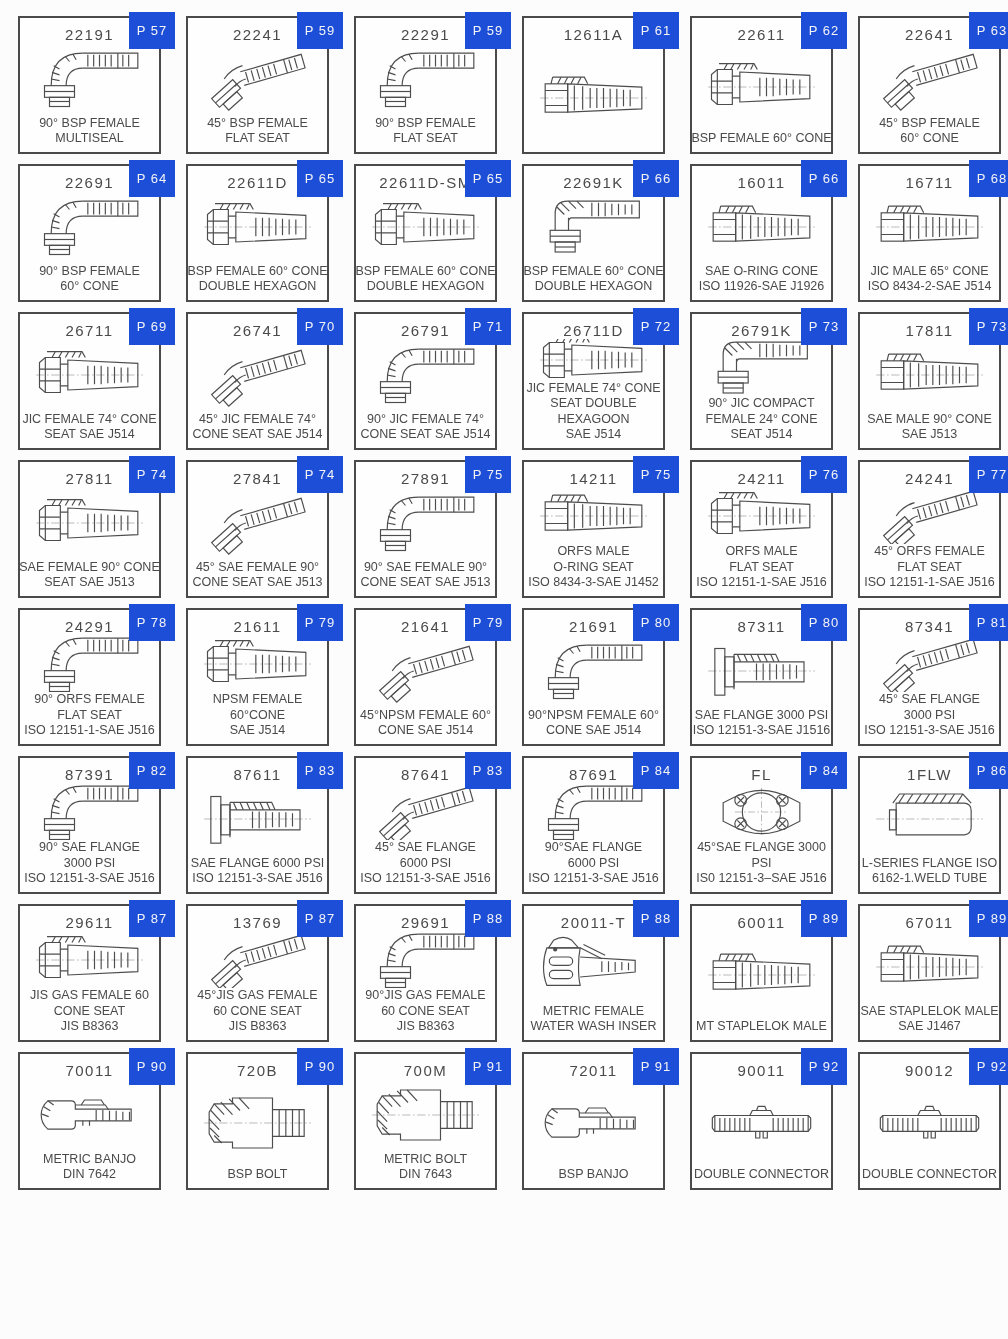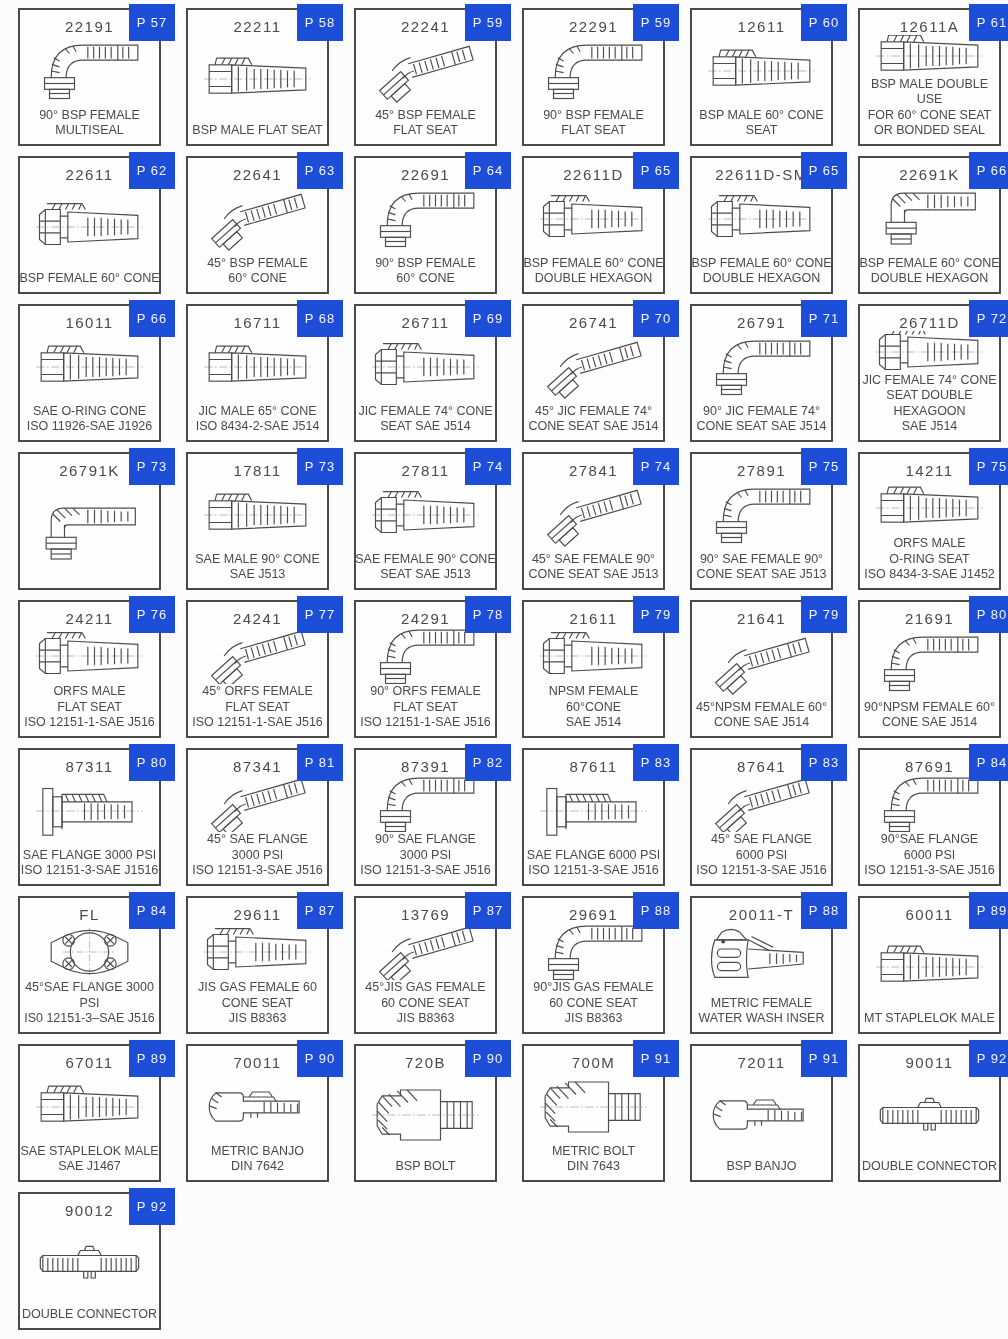--- a/index.html
+++ b/index.html
@@ -11,20 +11,21 @@
     color:#474747;
     overflow:hidden;
   }
   .grid {
     display:grid;
     grid-template-columns:repeat(6,143px);
     grid-auto-rows:138px;
     column-gap:25px;
     row-gap:10px;
     padding:8px 8px 0 18px;
+    margin-top:8px;
   }
   .cell {
     position:relative;
     border:2px solid #4a4a4a;
     background:#fefefe;
     display:flex;
     flex-direction:column;
     align-items:center;
   }
   .code {
@@ -85,41 +86,20 @@
             <path d="M22 69h24"></path>
           </g>
         </svg>
       </div>
     <div class="desc">
         <div>90° BSP FEMALE</div>
         <div>MULTISEAL</div>
       </div>
   </div>
 
-  <div class="cell">
-    <div class="code">22211</div>
-    <div class="badge">P 58</div>
-    <div class="drawing">
-        <svg viewBox="0 0 140 84">
-          <path d="M6 42H134" stroke="#9a9a9a" stroke-width="0.8" fill="none" stroke-dasharray="10 3 2 3"></path>
-          <g fill="none" stroke="#4d4d4d" stroke-width="1.4">
-            <rect x="12" y="25" width="27" height="34"></rect>
-            <path d="M12 33h27M12 51h27"></path>
-            <path d="M21 17h38l4 8M21 17l-2 8"></path>
-            <path d="M27 25l4-8M35 25l4-8M43 25l4-8M51 25l4-8"></path>
-            <path d="M39 25l89 4v26l-89 4z"></path>
-            <path d="M47 27v30M57 28v28"></path>
-            <path d="M66 30v24M74 30v24M82 30v24M90 31v22M98 31v22M106 32v20M114 32v20"></path>
-          </g>
-        </svg>
-      </div>
-    <div class="desc">
-        <div>BSP MALE FLAT SEAT</div>
-      </div>
-  </div>
 
   <div class="cell">
     <div class="code">22241</div>
     <div class="badge">P 59</div>
     <div class="drawing">
         <svg viewBox="0 0 140 84">
           <g fill="none" stroke="#4d4d4d" stroke-width="1.4">
             <g transform="rotate(-16 90 30)">
               <path d="M50 22h76v17h-76"></path>
               <path d="M56 24v13M63 24v13M70 24v13M77 24v13M84 24v13M91 24v13"></path>
@@ -161,63 +141,37 @@
             <path d="M22 69h24"></path>
           </g>
         </svg>
       </div>
     <div class="desc">
         <div>90° BSP FEMALE</div>
         <div>FLAT SEAT</div>
       </div>
   </div>
 
-  <div class="cell">
-    <div class="code">12611</div>
-    <div class="badge">P 60</div>
+
+  <div class="cell">
+    <div class="code">12611A</div>
+    <div class="badge">P 61</div>
     <div class="drawing">
         <svg viewBox="0 0 140 84">
           <path d="M6 42H134" stroke="#9a9a9a" stroke-width="0.8" fill="none" stroke-dasharray="10 3 2 3"></path>
           <g fill="none" stroke="#4d4d4d" stroke-width="1.4">
             <rect x="12" y="25" width="27" height="34"></rect>
             <path d="M12 33h27M12 51h27"></path>
             <path d="M21 17h38l4 8M21 17l-2 8"></path>
             <path d="M27 25l4-8M35 25l4-8M43 25l4-8M51 25l4-8"></path>
             <path d="M39 25l89 4v26l-89 4z"></path>
             <path d="M47 27v30M57 28v28"></path>
             <path d="M66 30v24M74 30v24M82 30v24M90 31v22M98 31v22M106 32v20M114 32v20"></path>
           </g>
         </svg>
-      </div>
-    <div class="desc">
-        <div>BSP MALE 60° CONE SEAT</div>
-      </div>
-  </div>
-
-  <div class="cell">
-    <div class="code">12611A</div>
-    <div class="badge">P 61</div>
-    <div class="drawing">
-        <svg viewBox="0 0 140 84">
-          <path d="M6 42H134" stroke="#9a9a9a" stroke-width="0.8" fill="none" stroke-dasharray="10 3 2 3"></path>
-          <g fill="none" stroke="#4d4d4d" stroke-width="1.4">
-            <rect x="12" y="25" width="27" height="34"></rect>
-            <path d="M12 33h27M12 51h27"></path>
-            <path d="M21 17h38l4 8M21 17l-2 8"></path>
-            <path d="M27 25l4-8M35 25l4-8M43 25l4-8M51 25l4-8"></path>
-            <path d="M39 25l89 4v26l-89 4z"></path>
-            <path d="M47 27v30M57 28v28"></path>
-            <path d="M66 30v24M74 30v24M82 30v24M90 31v22M98 31v22M106 32v20M114 32v20"></path>
-          </g>
-        </svg>
-      </div>
-    <div class="desc">
-        <div>BSP MALE DOUBLE USE</div>
-        <div>FOR 60° CONE SEAT</div>
-        <div>OR BONDED SEAL</div>
       </div>
   </div>
 
   <div class="cell">
     <div class="code">22611</div>
     <div class="badge">P 62</div>
     <div class="drawing">
         <svg viewBox="0 0 140 84">
           <path d="M6 42H134" stroke="#9a9a9a" stroke-width="0.8" fill="none" stroke-dasharray="10 3 2 3"></path>
           <g fill="none" stroke="#4d4d4d" stroke-width="1.4">
@@ -509,20 +463,25 @@
             <path d="M44 31h17M44 31q-4 0-4 5v10M40 31v15"></path>
             <path d="M26 18l9 9M31 13l10 10M40 11l9 9M50 11l8 8"></path>
             <path d="M68 13v16M76 13v16M84 13v16M92 14v14M100 14v14M108 15v12M116 15v12"></path>
             <rect x="18" y="46" width="36" height="14"></rect>
             <path d="M18 53h36"></path>
             <rect x="24" y="60" width="24" height="12"></rect>
             <path d="M24 66h24"></path>
           </g>
         </svg>
       </div>
+    <div class="desc">
+        <div>90° JIC COMPACT</div>
+        <div>FEMALE 24° CONE</div>
+        <div>SEAT J514</div>
+      </div>
   </div>
 
   <div class="cell">
     <div class="code">17811</div>
     <div class="badge">P 73</div>
     <div class="drawing">
         <svg viewBox="0 0 140 84">
           <path d="M6 42H134" stroke="#9a9a9a" stroke-width="0.8" fill="none" stroke-dasharray="10 3 2 3"></path>
           <g fill="none" stroke="#4d4d4d" stroke-width="1.4">
             <rect x="12" y="25" width="27" height="34"></rect>
@@ -965,20 +924,39 @@
           </g>
         </svg>
       </div>
     <div class="desc">
         <div>45°SAE FLANGE 3000 PSI</div>
         <div>IS0 12151-3–SAE J516</div>
       </div>
   </div>
 
 
+  <div class="cell">
+    <div class="code">1FLW</div>
+    <div class="badge">P 86</div>
+    <div class="drawing">
+        <svg viewBox="0 0 140 84">
+          <path d="M6 42H134" stroke="#9a9a9a" stroke-width="0.8" fill="none" stroke-dasharray="10 3 2 3"></path>
+          <g fill="none" stroke="#4d4d4d" stroke-width="1.4">
+            <path d="M30 23h82q8 1 8 9v20q0 8-8 9H30z"></path>
+            <path d="M26 23l8-11h76l10 11"></path>
+            <path d="M40 12l-7 11M50 12l-7 11M60 12l-7 11M70 12l-7 11M80 12l-7 11M90 12l-7 11M100 12l-7 11M110 12l-7 11"></path>
+            <path d="M22 31h8v24h-8z"></path>
+          </g>
+        </svg>
+      </div>
+    <div class="desc">
+        <div>L-SERIES FLANGE ISO</div>
+        <div>6162-1.WELD TUBE</div>
+      </div>
+  </div>
 
   <div class="cell">
     <div class="code">29611</div>
     <div class="badge">P 87</div>
     <div class="drawing">
         <svg viewBox="0 0 140 84">
           <path d="M6 42H134" stroke="#9a9a9a" stroke-width="0.8" fill="none" stroke-dasharray="10 3 2 3"></path>
           <g fill="none" stroke="#4d4d4d" stroke-width="1.4">
             <path d="M10 27l7-6h18v8h9v-5l84 4v28l-84 4v-5h-9v8H17l-7-6z"></path>
             <path d="M10 35h25M10 49h25M17 21v42M35 29v26"></path>

